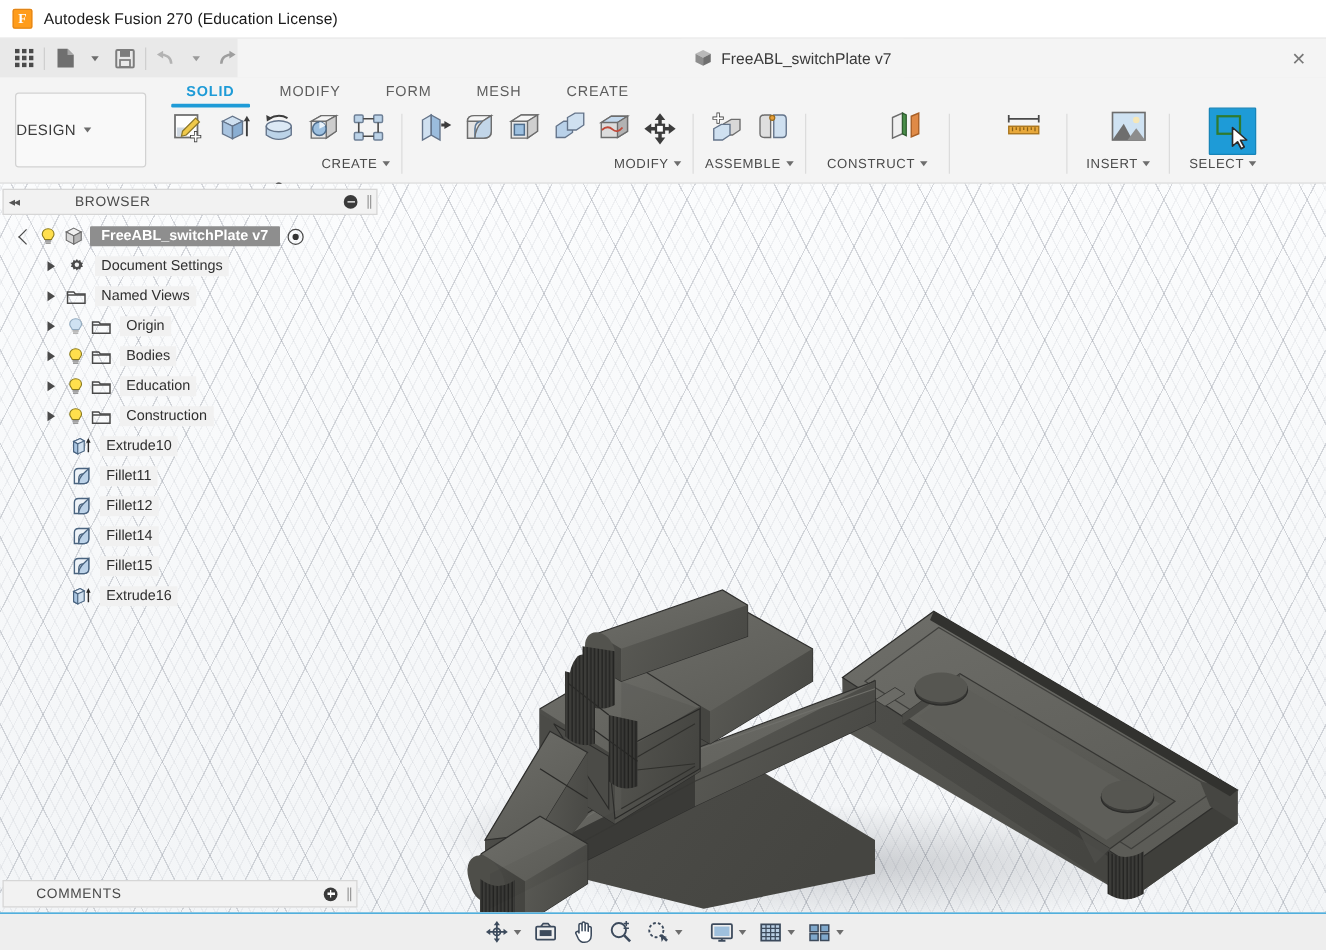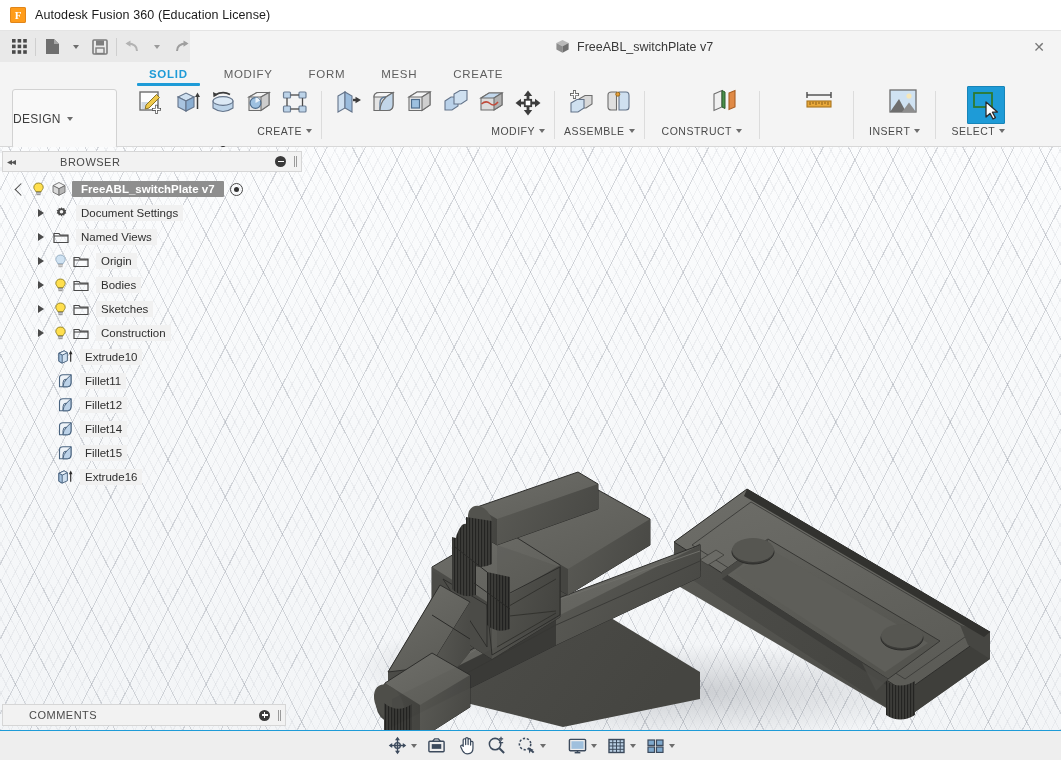--- a/index.html
+++ b/index.html
@@ -55,21 +55,21 @@
     display: flex; align-items: center; justify-content: center;
     font-size: 14px; color: #777; cursor: default; font-family: "Liberation Sans", sans-serif;
   }
 
   
   .ribbon {
     position: absolute; left: 0; top: 62px; width: 1061px; height: 85px;
     background: #f4f4f4; border-bottom: 1px solid #d8d8d8;
   }
   .design-box {
-    position: absolute; left: 12px; top: 27px; width: 105px; height: 60px;
+    position: absolute; left: 12px; top: 12px; width: 105px; height: 60px;
     border: 1px solid #d2d2d2; border-radius: 3px; background: #f9f9f9;
     display: flex; align-items: center; justify-content: flex-start; gap: 6px;
   }
   .design-label { font-size: 12px; color: #3c3c3c; letter-spacing: .3px; }
 
   
   .tabs {
     position: absolute; left: 131px; top: 3px; display: flex; gap: 0;
   }
   .tab {
@@ -192,21 +192,21 @@
   .nav-ico { width: 22px; height: 22px; display: flex; align-items: center; justify-content: center; }
   .nav-gap { width: 10px; }
 </style>
 </head>
 <body>
 
 <div id="app">
 
   <div class="titlebar">
     <div class="app-logo">F</div>
-    <div class="app-title">Autodesk Fusion 360 (Education License)</div>
+    <div class="app-title">Autodesk Fusion 270 (Education License)</div>
   </div>
 
   <div class="qat-row">
     <div class="qat-left">
       <div class="ico" style="width:28px;height:27px">
         <svg width="15" height="15" viewBox="0 0 15 15">
           <g fill="#4a4a4a">
             <rect x="0" y="0" width="3.6" height="3.6"></rect>
               <rect x="5.6" y="0" width="3.6" height="3.6"></rect>
               <rect x="11.2" y="0" width="3.6" height="3.6"></rect>
@@ -790,21 +790,21 @@
               <rect x="4" y="10" width="5" height="1.5" fill="#9a9a9a"></rect>
               <rect x="4.4" y="11.8" width="4.2" height="1.4" fill="#9a9a9a"></rect>
             </svg>
           </span>
           <span class="node-icon">
             <svg width="16" height="13" viewBox="0 0 16 13">
               <path d="M1 2.5 h5 l1.3 1.6 h7.7 v7.4 h-14 z" fill="none" stroke="#4a4a4a" stroke-width="1.2"></path>
               <path d="M1 5 h14" stroke="#4a4a4a" stroke-width="1.1"></path>
             </svg>
           </span>
-          <span class="node-label">Sketches</span>
+          <span class="node-label">Education</span>
         </div>
 
         <div class="node indent1 hover-bg">
           <span class="twisty">
               <b></b>
             </span>
           <span class="bulb">
             <svg width="13" height="14" viewBox="0 0 13 14">
               <path d="M6.5 1 C3.6 1 1.8 3 1.8 5.3 C1.8 7.2 3.4 8.2 3.8 9.6 L9.2 9.6 C9.6 8.2 11.2 7.2 11.2 5.3 C11.2 3 9.4 1 6.5 1 z" fill="#ffdf4d" stroke="#8a7a1e" stroke-width=".9"></path>
               <rect x="4" y="10" width="5" height="1.5" fill="#9a9a9a"></rect>

